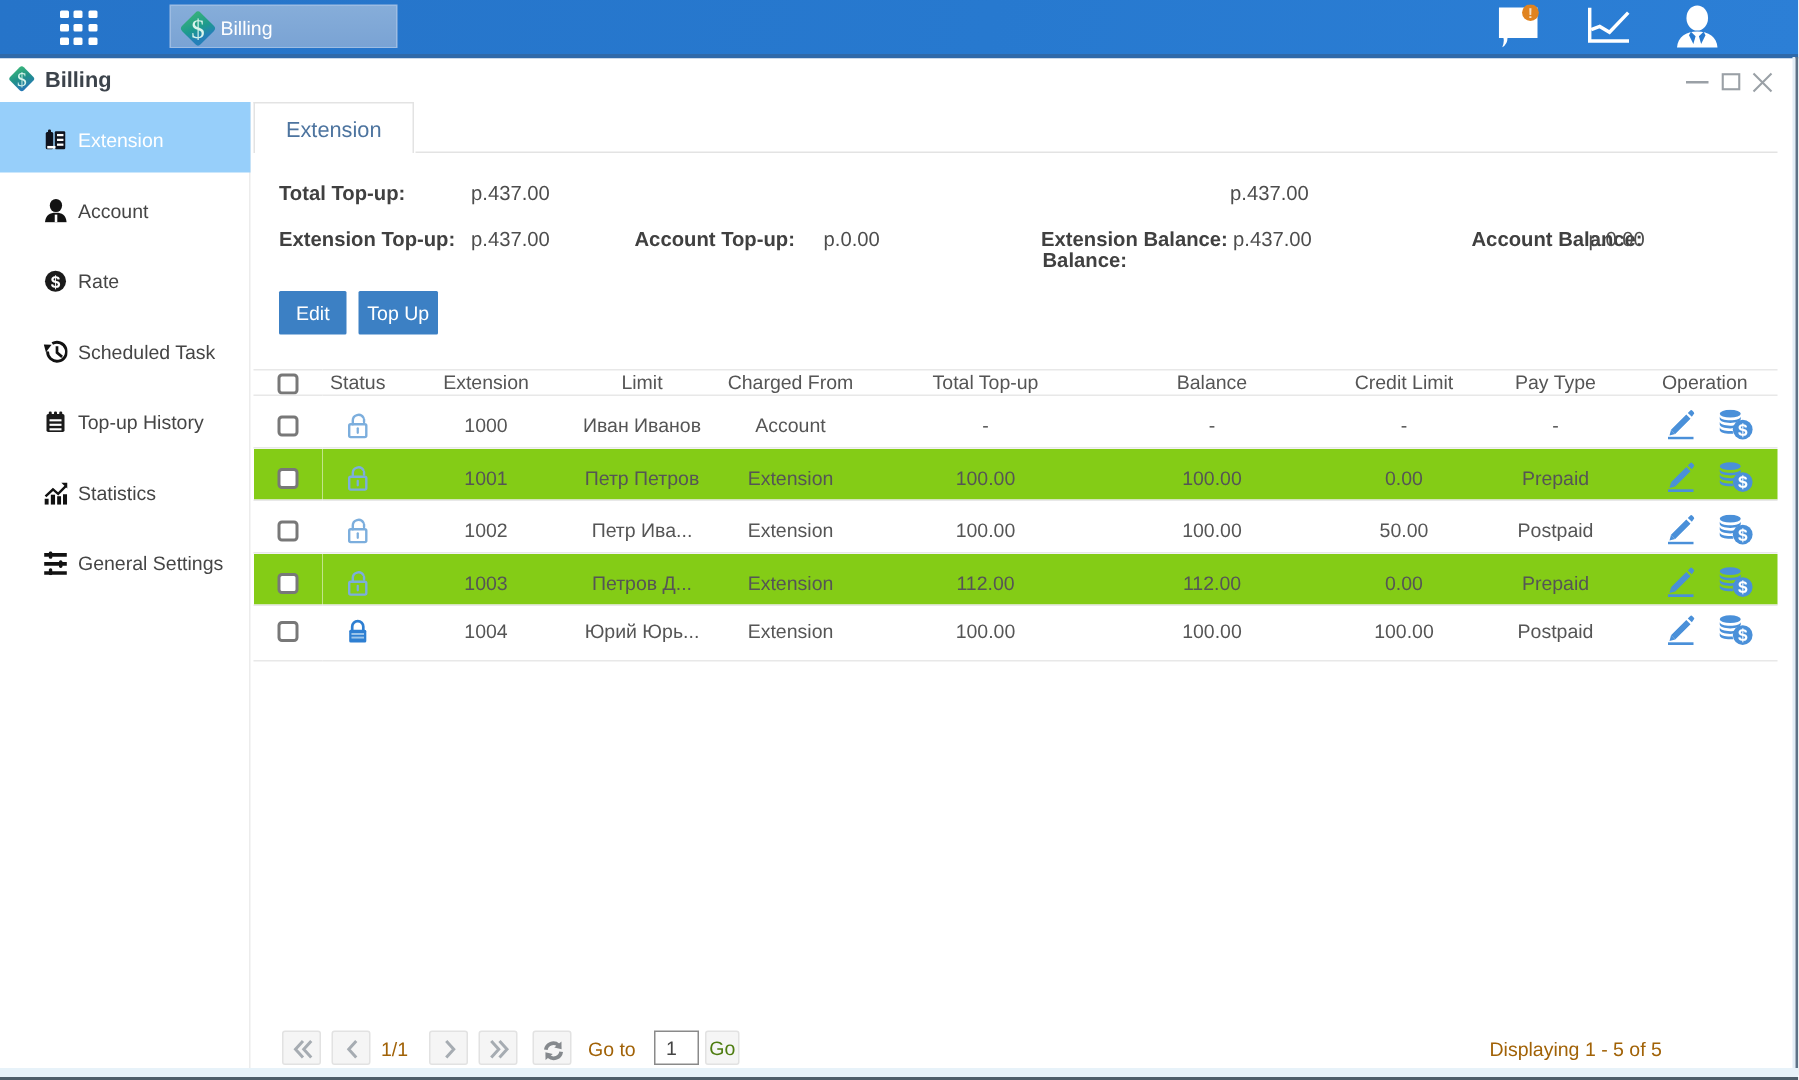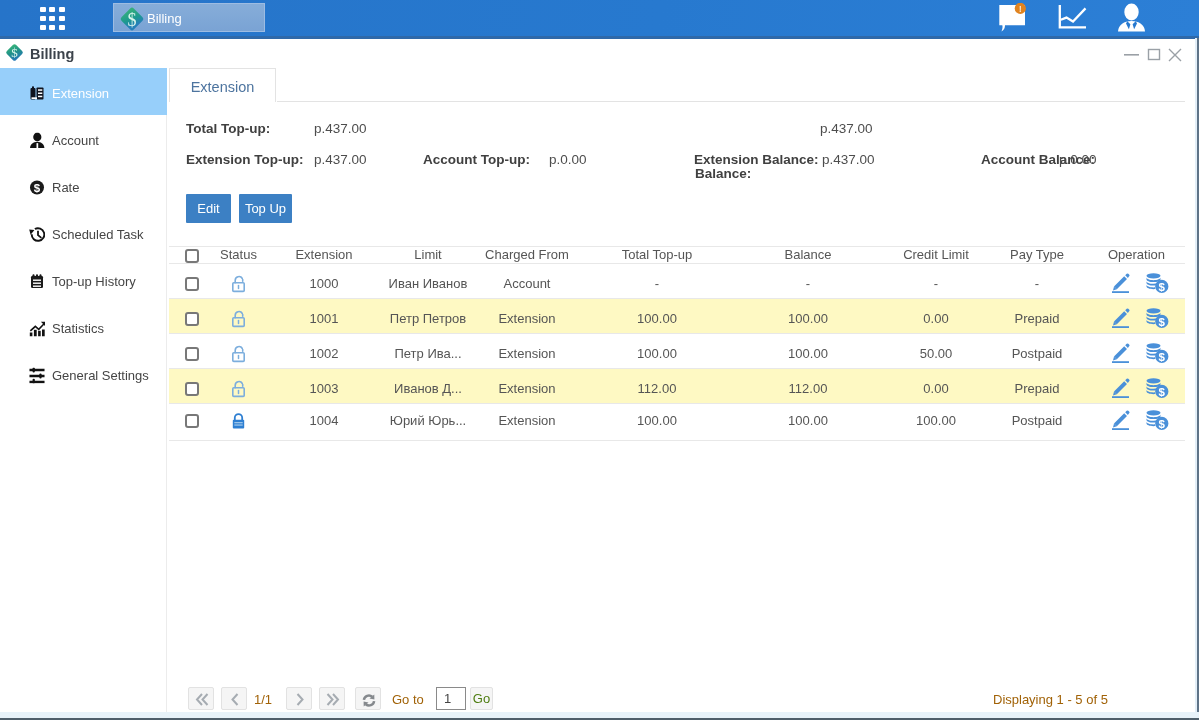--- a/index.html
+++ b/index.html
@@ -45,21 +45,21 @@
 
   .btn { position:absolute; top:126px; height:29px; background:#3c80c4; color:#fff;
     font-size:13px; text-align:center; line-height:29px; border-radius:1px; }
 
   
   #tbl { position:absolute; left:1px; top:178px; width:1016px; border-collapse:collapse; table-layout:fixed; }
   #tbl td, #tbl th { border-top:1px solid #e8e8e8; border-bottom:1px solid #e8e8e8;
     font-size:13px; color:#555; text-align:center; font-weight:normal; padding:0; overflow:hidden; white-space:nowrap; }
   #tbl th { height:14px; color:#555; }
   #tbl td { height:35px; padding-top:5px; }
-  #tbl tr.alt td { background:#fef9c3; }
+  #tbl tr.alt td { background:#84cc16; }
   #tbl tr.last td { padding-top:0; padding-bottom:3px; }
   #tbl td.opc { padding-left:7px; }
   .ckb { display:inline-block; width:14px; height:14px; border:2px solid #787878; border-radius:3px; vertical-align:middle; background:#fff; }
 
   
   .pbtn { position:absolute; top:687px; width:26px; height:23px; background:#f5f5f5;
     border:1px solid #e2e2e2; border-radius:2px; text-align:center; color:#b8b8b8;
     font-size:15px; line-height:21px; }
   .ptxt { position:absolute; font-size:13px; color:#a16207; }
   #goinput { position:absolute; left:436px; top:687px; width:30px; height:23px; border:1px solid #8a8a8a;
@@ -359,21 +359,21 @@
 </svg></td>
       </tr>
       <tr class="alt">
         <td><span class="ckb"></span></td>
             <td><svg width="17" height="19" viewBox="0 0 17 19" style="vertical-align:middle">
 <path d="M5.2 8.8 V6.4 A3.8 3.8 0 0 1 12.3 4.5 M12.7 5.6 V7.3" stroke="#7caedd" stroke-width="1.6" fill="none" stroke-linecap="round"></path>
 <rect x="2.8" y="8.8" width="11.4" height="8.6" rx="1" fill="none" stroke="#7caedd" stroke-width="1.6"></rect>
 <path d="M8.5 11.5 V14.5" stroke="#7caedd" stroke-width="1.5" stroke-linecap="round"></path>
 </svg></td>
             <td>1003</td>
-            <td>Иванов Д...</td>
+            <td>Петров Д...</td>
         <td>Extension</td>
             <td>112.00</td>
             <td>112.00</td>
             <td>0.00</td>
             <td>Prepaid</td>
             <td class="opc"><svg width="22" height="20" viewBox="0 0 22 20" style="vertical-align:middle;margin-right:12px">
 <path d="M3 13.5 L13.2 3.3 L16 6.1 L5.8 16.3 Z M14.2 2.3 L15.7 0.8 A1.1 1.1 0 0 1 17.3 0.8 L18.1 1.6 A1.1 1.1 0 0 1 18.1 3.2 L16.9 4.9 Z" fill="#4a90d9"></path>
 <path d="M3 13.5 L5.8 16.3 L2 17.4 Z" fill="#4a90d9"></path>
 <rect x="1" y="18.2" width="17" height="1.8" fill="#4a90d9"></rect>
 </svg><svg width="24" height="21" viewBox="0 0 24 21" style="vertical-align:middle">

